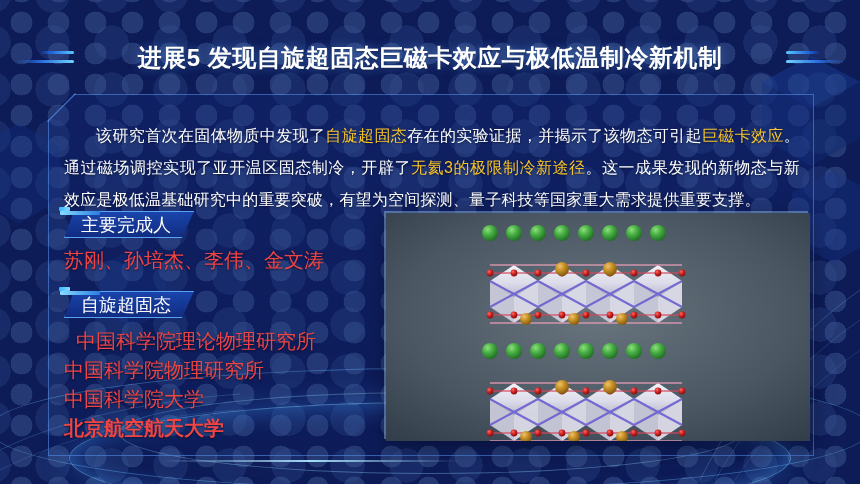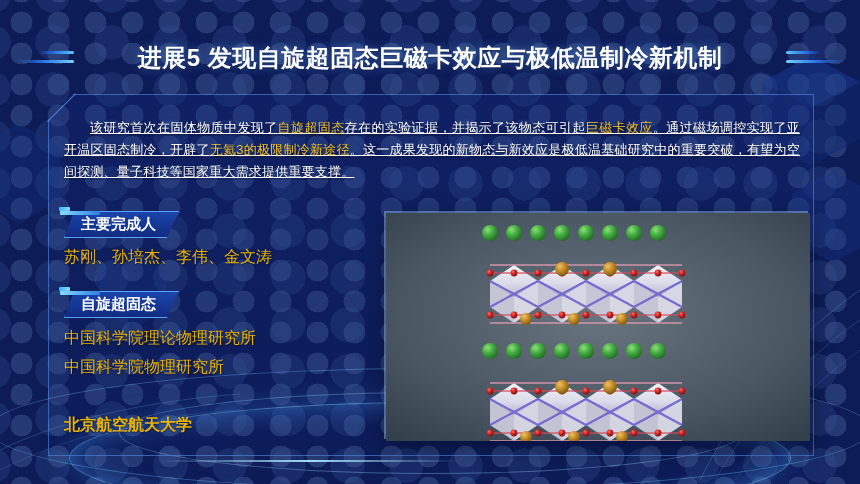--- a/index.html
+++ b/index.html
@@ -79,50 +79,49 @@
     clip-path:polygon(26px 0,100% 0,100% 100%,0 100%,0 26px);
     pointer-events:none;
   }
   #panel-bevel{
     position:absolute;left:47px;top:93px;width:30px;height:30px;pointer-events:none;
   }
 
   
   #paragraph{
     position:absolute;left:64px;top:104px;width:736px;
-    color:#ffffff;font-size:13px;line-height:22px;text-align:justify;
+    color:#ffffff;font-size:16px;line-height:32px;text-align:justify;
     text-indent:2em;letter-spacing:.2px;
     text-shadow:0 1px 2px rgba(0,0,0,.45);
-    text-decoration:underline;
   }
   #paragraph .hl{color:#f5c32c;}
 
   
   .badge{
     position:absolute;height:25px;display:flex;align-items:center;
     padding:0 22px 0 16px;
     background:linear-gradient(180deg,rgba(26,70,175,.95),rgba(16,44,130,.95));
     border:1px solid #5aa0f5;
     clip-path:polygon(10px 0,100% 0,calc(100% - 12px) 100%,0 100%);
-    color:#ffffff;font-size:15px;font-weight:bold;white-space:nowrap;
+    color:#ffffff;font-size:18px;font-weight:normal;white-space:nowrap;
     box-shadow:0 0 10px rgba(60,140,255,.35);
   }
   .badge-wrap{position:absolute;}
   .badge-tick-tr{
     position:absolute;right:-6px;top:-4px;width:11px;height:4px;
     background:linear-gradient(90deg,#39b6ff,#86dcff);border-radius:1px;
   }
   .badge-tick-bl{
     position:absolute;left:-4px;bottom:-4px;width:40px;height:4px;
     background:linear-gradient(90deg,#86dcff,#2b7de0);border-radius:1px;
   }
 
   
   .gold-line{
-    position:absolute;color:#eab308;font-size:16px;white-space:nowrap;
+    position:absolute;color:#ef4444;font-size:20px;white-space:nowrap;
     text-shadow:0 1px 2px rgba(0,0,0,.5);
   }
 
   
   #fig{
     position:absolute;left:386px;top:213px;width:424px;height:228px;
     background:linear-gradient(135deg,#5d6b76 0%,#4d5b67 35%,#3d4b59 70%,#37434f 100%);
     box-shadow:-2px -2px 0 0 rgba(150,190,240,.45),0 6px 22px rgba(0,0,0,.35);
     overflow:hidden;
   }
@@ -190,22 +189,23 @@
     <span class="badge-tick-tr"></span>
     <span class="badge-tick-bl"></span>
   </div>
   <div class="gold-line" style="left:64px;top:247px;">苏刚、孙培杰、李伟、金文涛</div>
 
   <div class="badge-wrap" style="left:64px;top:291px;">
     <div class="badge">自旋超固态</div>
     <span class="badge-tick-tr"></span>
     <span class="badge-tick-bl"></span>
   </div>
-  <div class="gold-line" style="left:64px;top:328px;">中国科学院理论物理研究所</div>
+  <div class="gold-line" style="left:76px;top:328px;">中国科学院理论物理研究所</div>
   <div class="gold-line" style="left:64px;top:357px;text-align:center;">中国科学院物理研究所</div>
+  <div class="gold-line" style="left:64px;top:386px;">中国科学院大学</div>
   <div class="gold-line" style="left:64px;top:415px;font-weight:bold;">北京航空航天大学</div>
 
   <div id="fig">
     <svg width="424" height="228" viewBox="0 0 424 228">
       <defs>
         <radialGradient id="gGreen" cx="35%" cy="30%" r="75%">
           <stop offset="0%" stop-color="#8ee07a"></stop>
           <stop offset="45%" stop-color="#46ad43"></stop>
           <stop offset="100%" stop-color="#1f6a22"></stop>
         </radialGradient>

